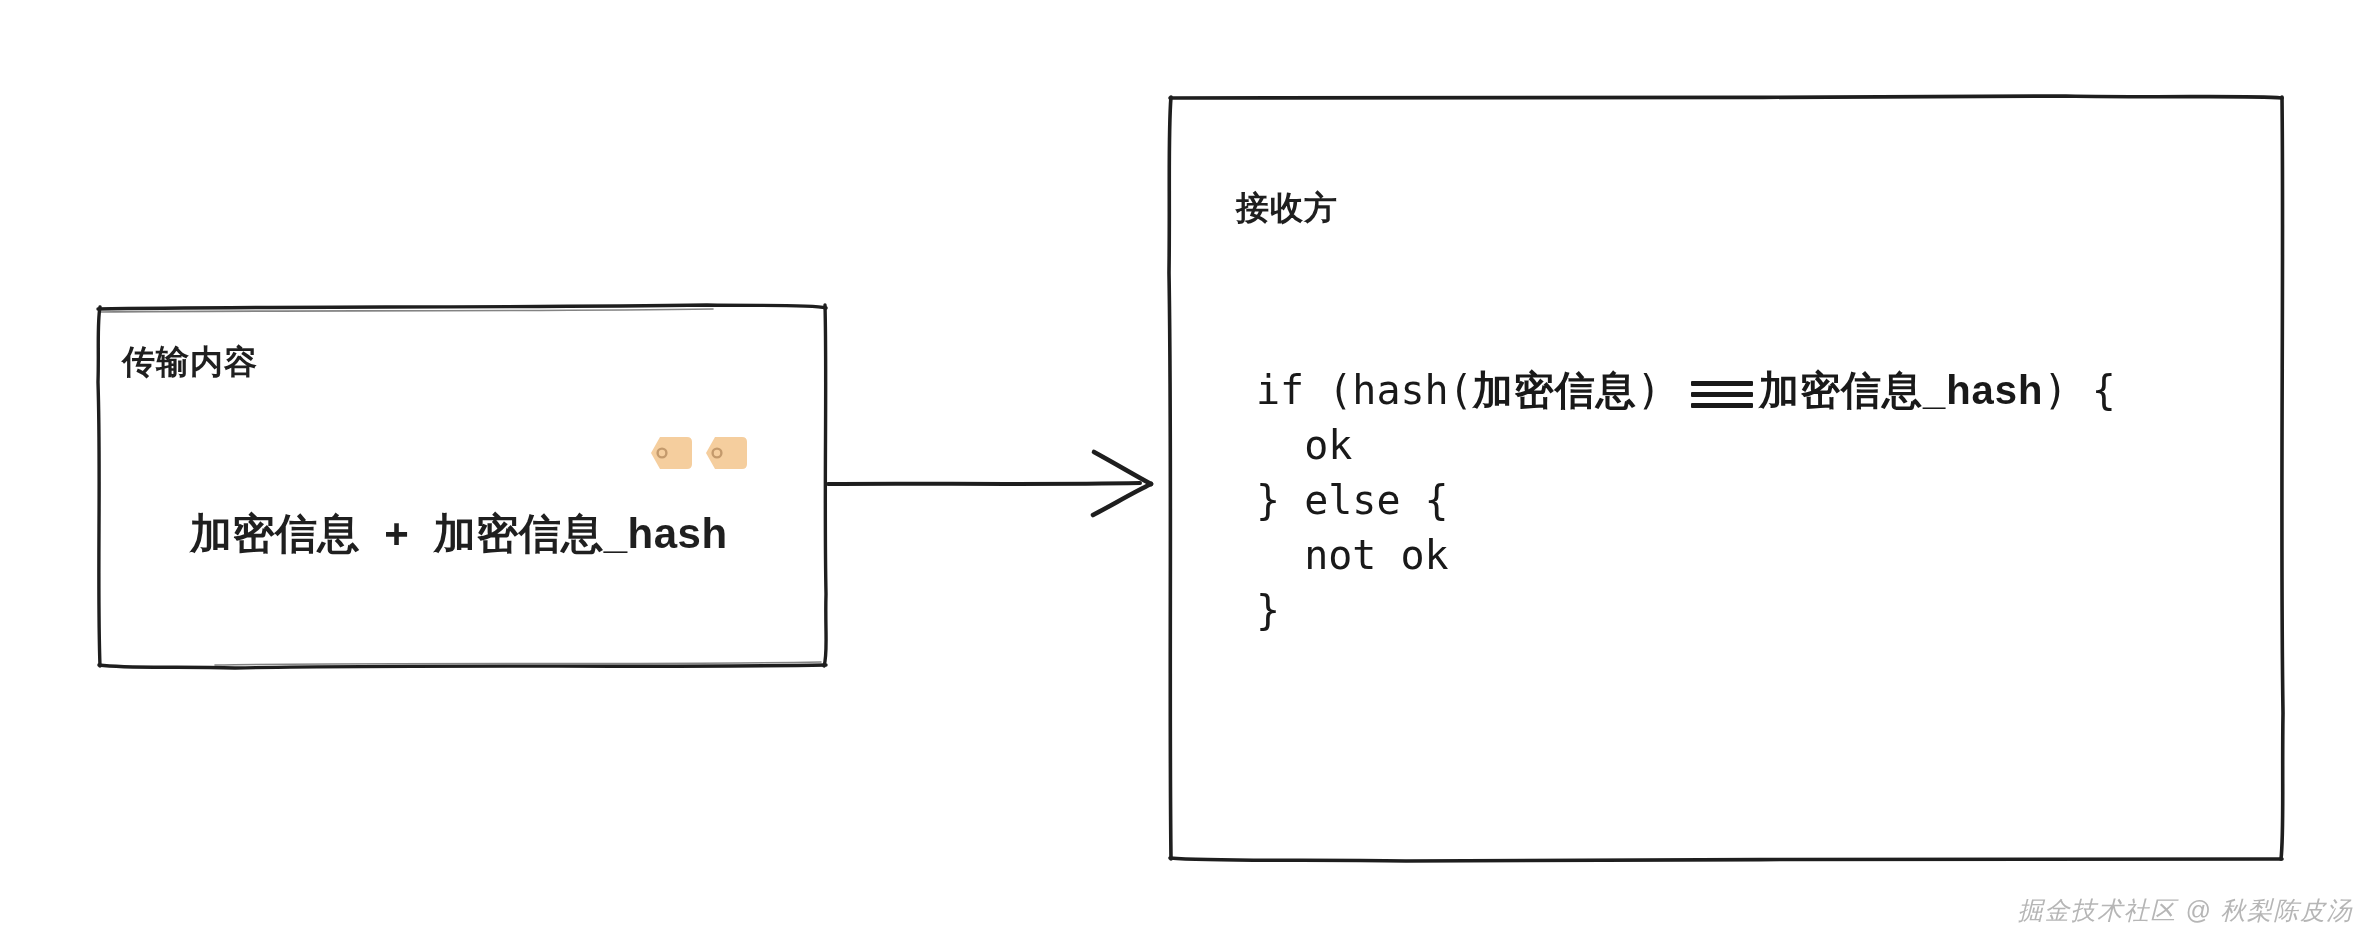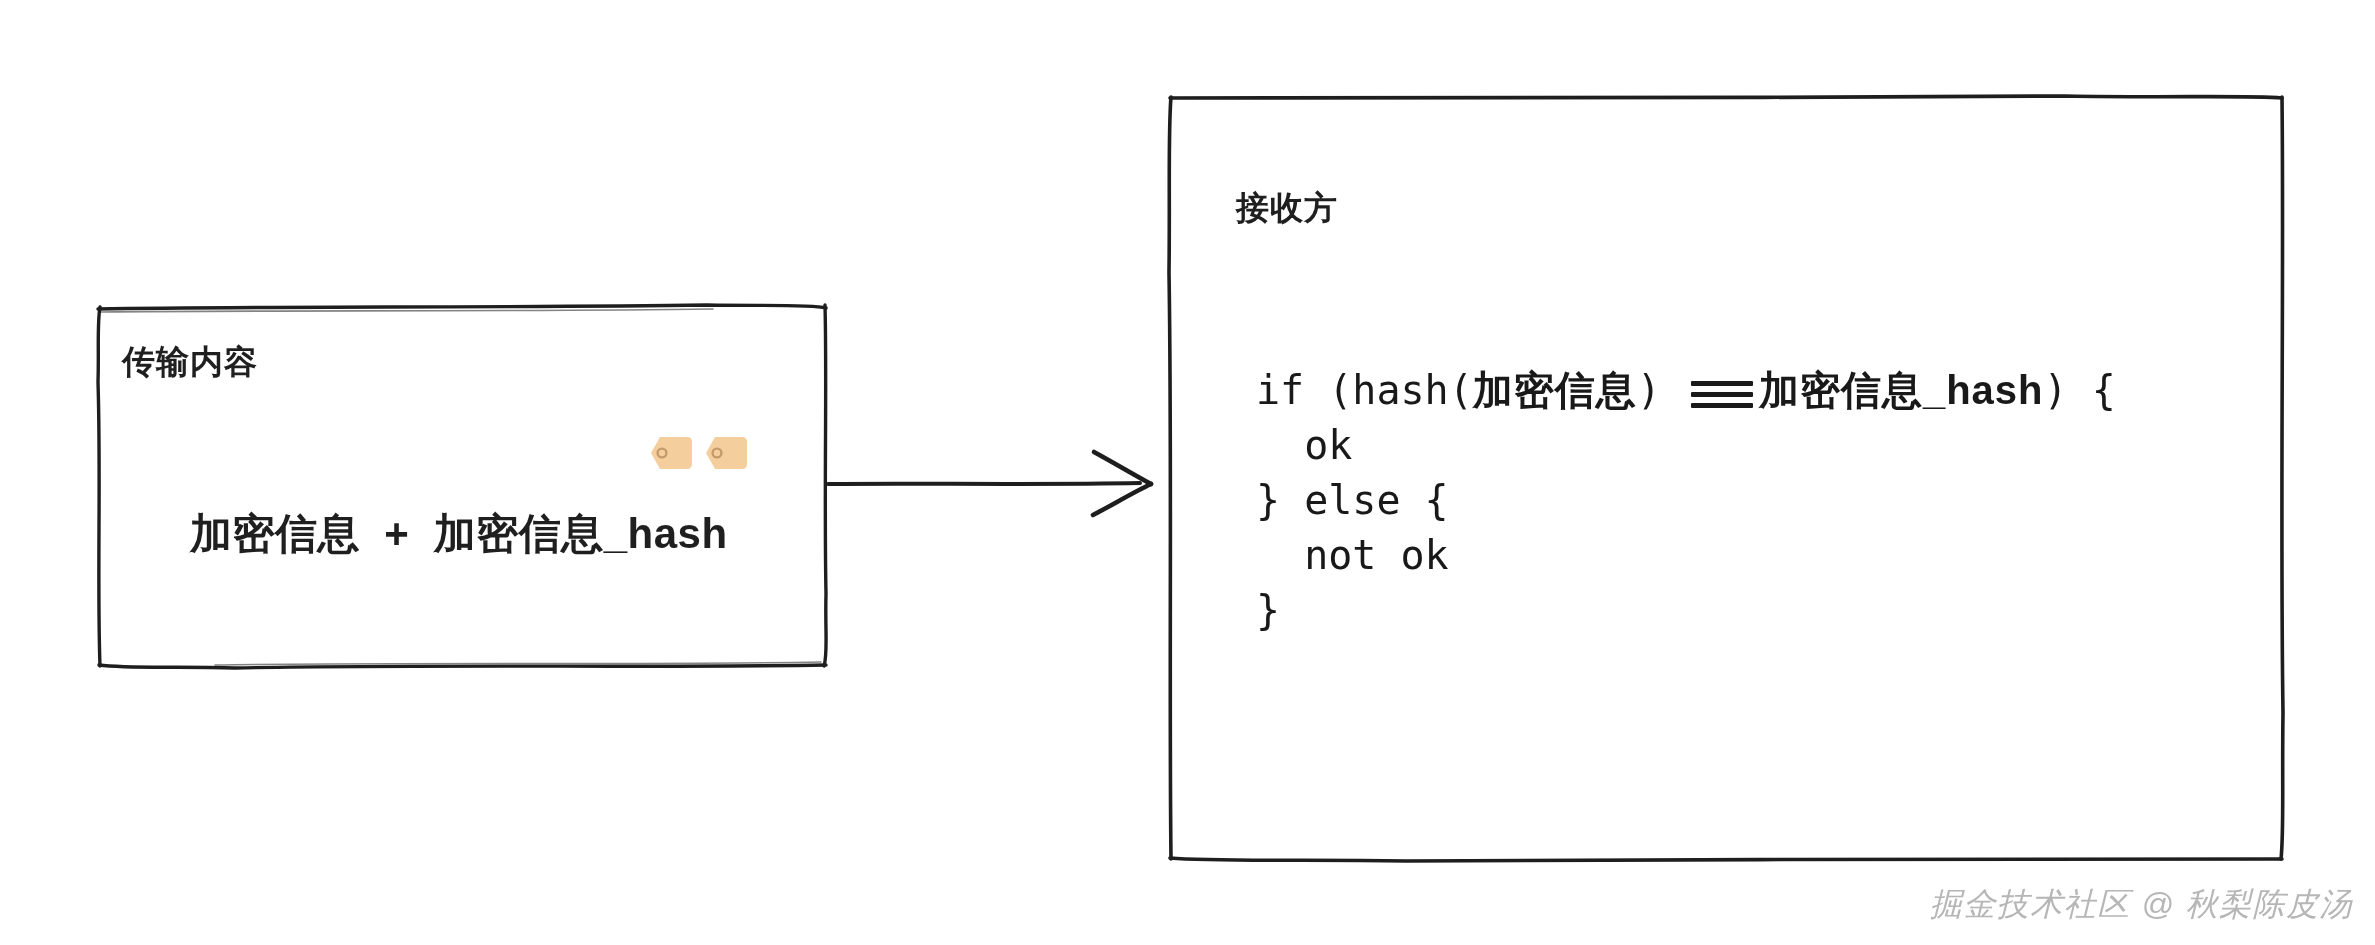--- a/index.html
+++ b/index.html
@@ -134,21 +134,21 @@
     height: 90px;
   }
   #flow-arrow svg { display: block; overflow: visible; }
 
   
   #watermark {
     position: absolute;
     right: 22px;
     bottom: 18px;
     font-family: "Liberation Sans", sans-serif;
-    font-size: 32px;
+    font-size: 25px;
     color: #b6b6b6;
     letter-spacing: 1.5px;
     white-space: nowrap;
     font-style: italic;
     font-weight: 400;
   }
 </style>
 </head>
 <body>
 

